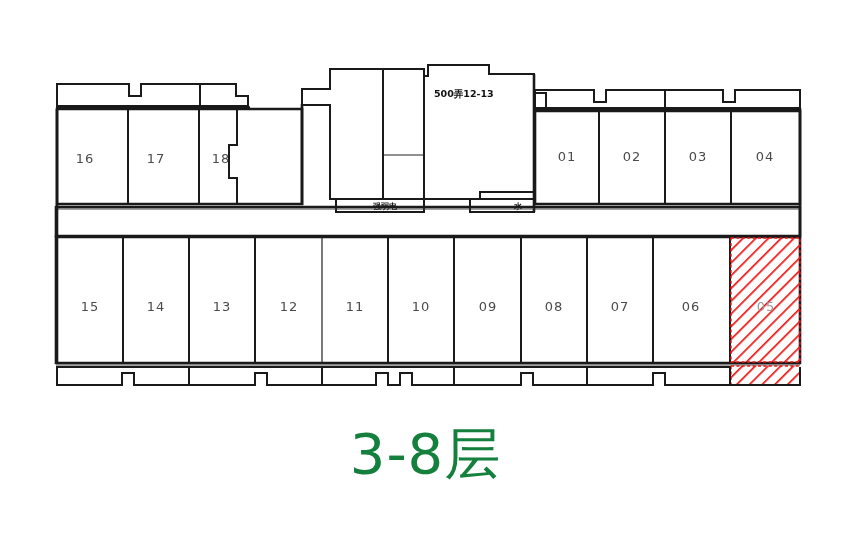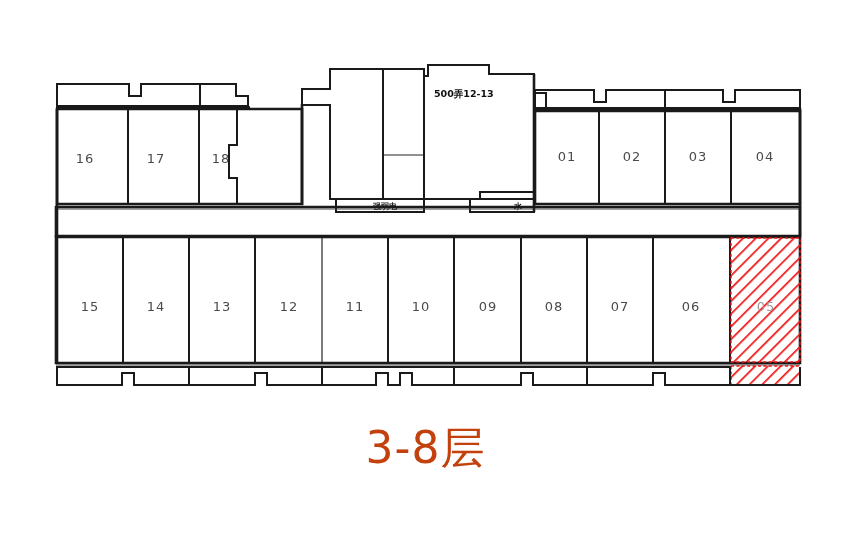--- a/index.html
+++ b/index.html
@@ -81,22 +81,22 @@
     dominant-baseline: middle;
     font-weight: 700;
   }
   .plan-title {
     position: absolute;
     left: 0;
     right: 0;
     top: 426px;
     text-align: center;
     font-family: "DejaVu Sans", sans-serif;
-    font-size: 44px;
-    color: #c2410c;
+    font-size: 56px;
+    color: #15803d;
     letter-spacing: 1px;
     line-height: 1;
     user-select: none;
   }
 </style>
 </head>
 <body>
 
 <div id="plan-root">
 

